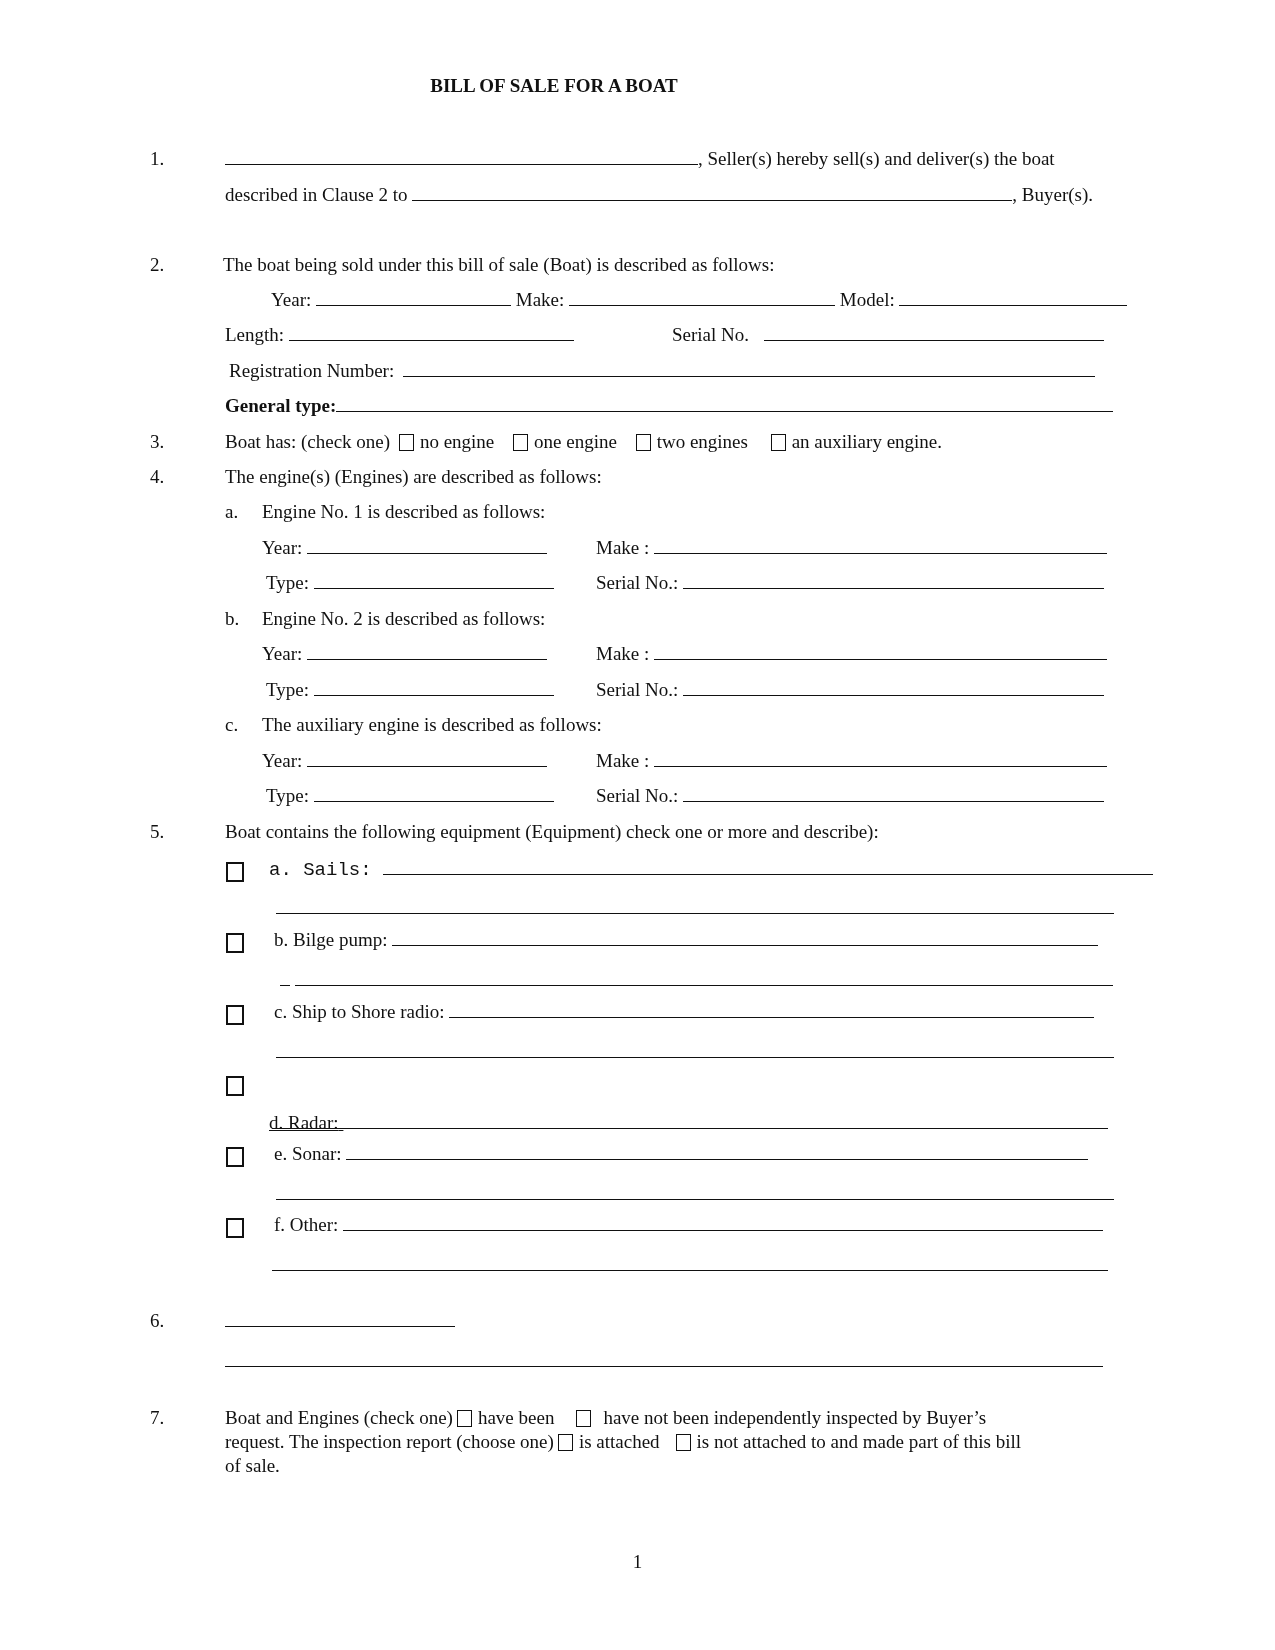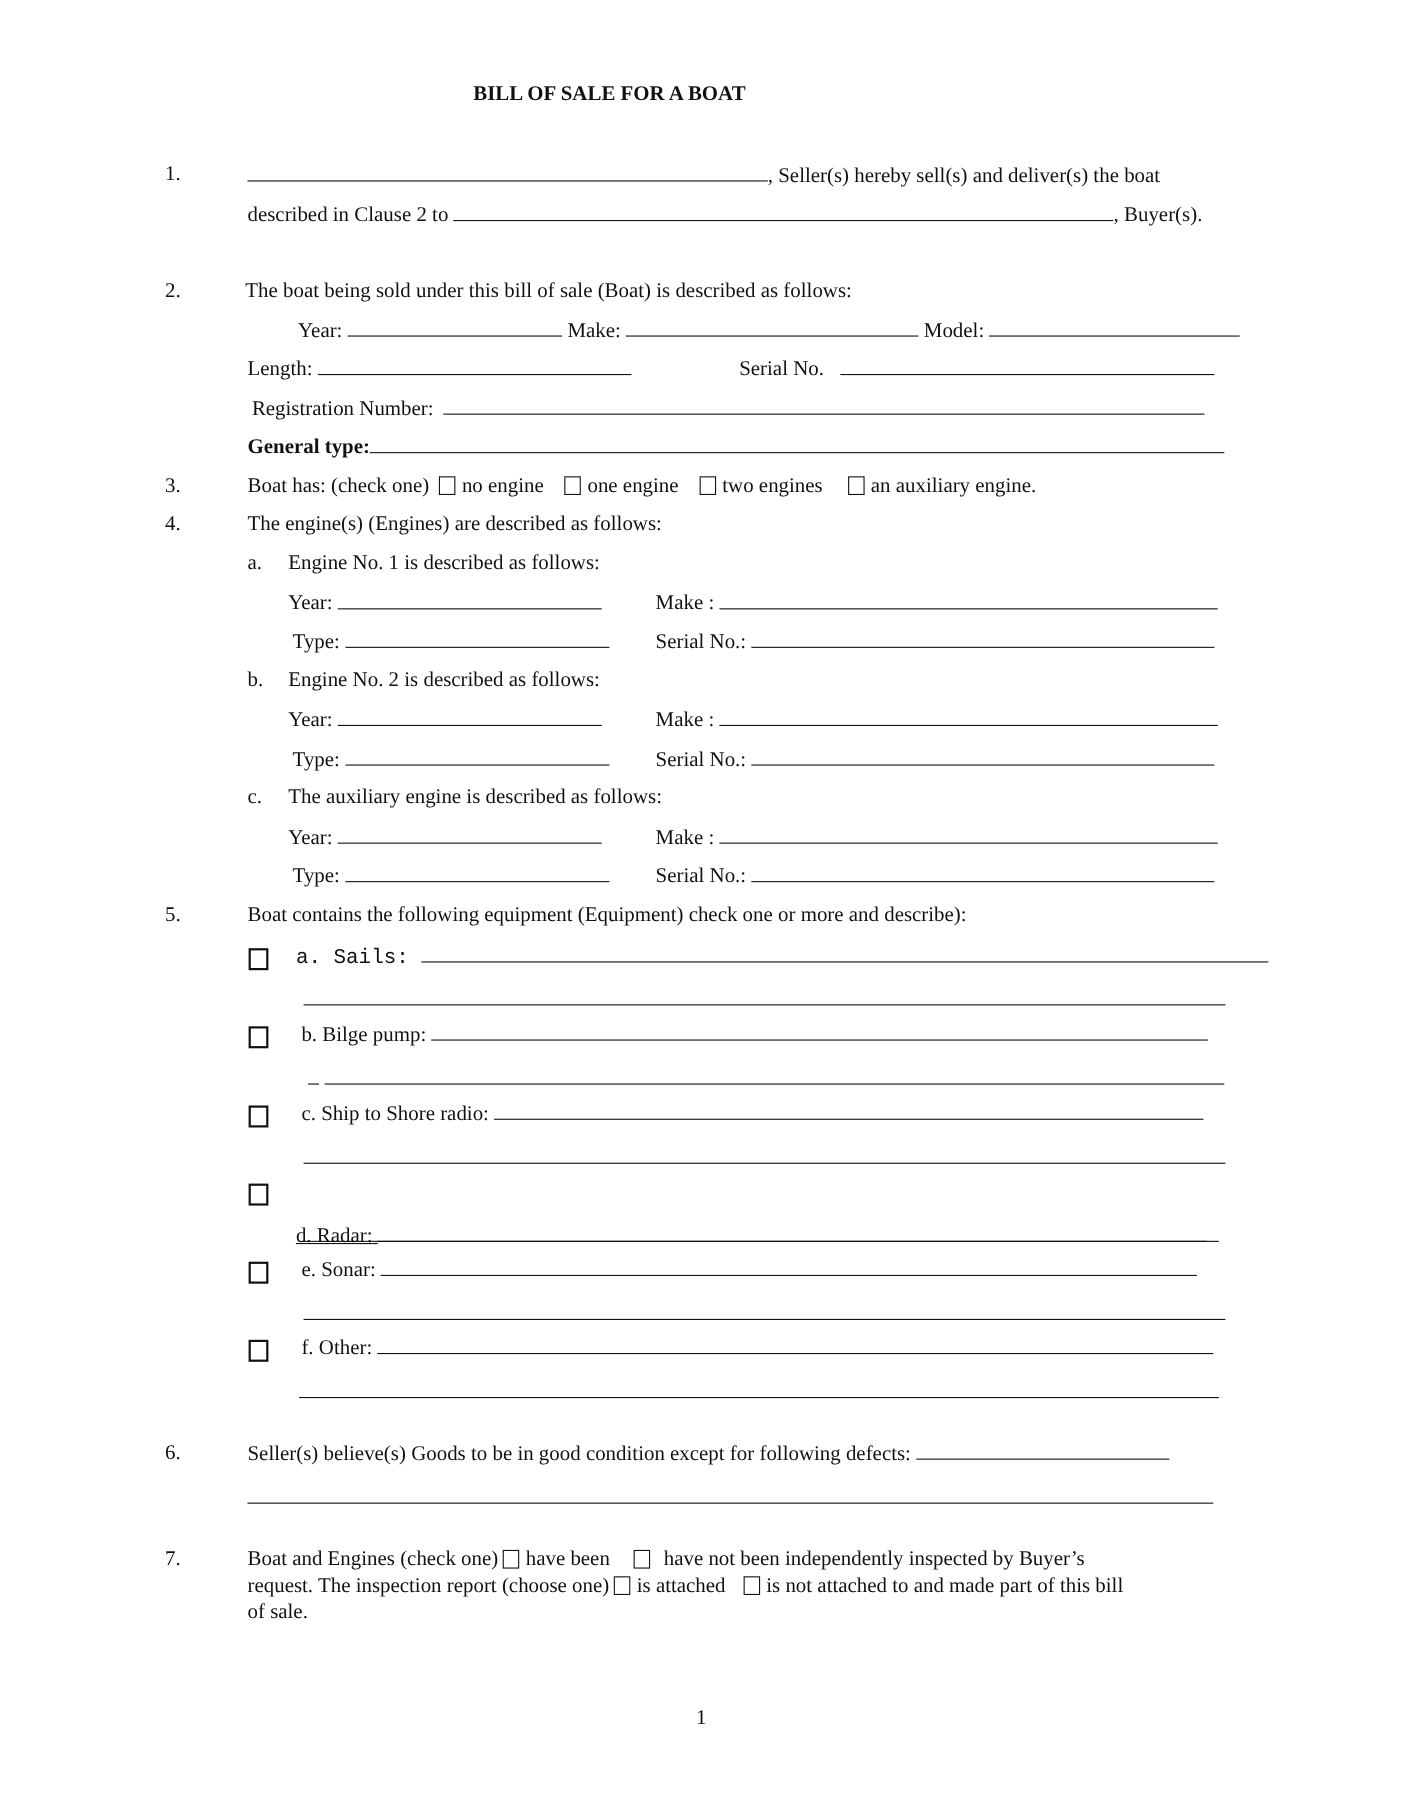--- a/index.html
+++ b/index.html
@@ -167,21 +167,20 @@
 
 <div class="cb-lg" style="left:226px; top:1218px;"></div>
 <div class="abs" style="left:274px; top:1214px;">
   <span>f. Other:</span>
   <span class="blank" style="width:760px;"></span>
 </div>
 <div class="line" style="left:272px; width:836px; top:1270px;"></div>
 
 <div class="abs num" style="top:1310px;">6.</div>
 <div class="abs" style="left:225px; top:1310px;">
-  <span>Seller(s) believe(s) Goods to be in good condition except for following defects:</span>
   <span class="blank" style="width:230px;"></span>
 </div>
 <div class="line" style="left:225px; width:878px; top:1366px;"></div>
 
 <div class="abs num" style="top:1407px;">7.</div>
 <div class="abs" style="left:225px; top:1407px;">
   <span>Boat and Engines (check one)</span><span class="cb"></span><span>have been</span><span class="cb" style="margin-left:22px; margin-right:12px;"></span><span>have not been independently inspected by Buyer’s</span>
 </div>
 <div class="abs" style="left:225px; top:1431px;">
   <span>request.  The inspection report (choose one)</span><span class="cb"></span><span>is attached</span><span class="cb" style="margin-left:16px;"></span><span>is not attached to and made part of this bill</span>

